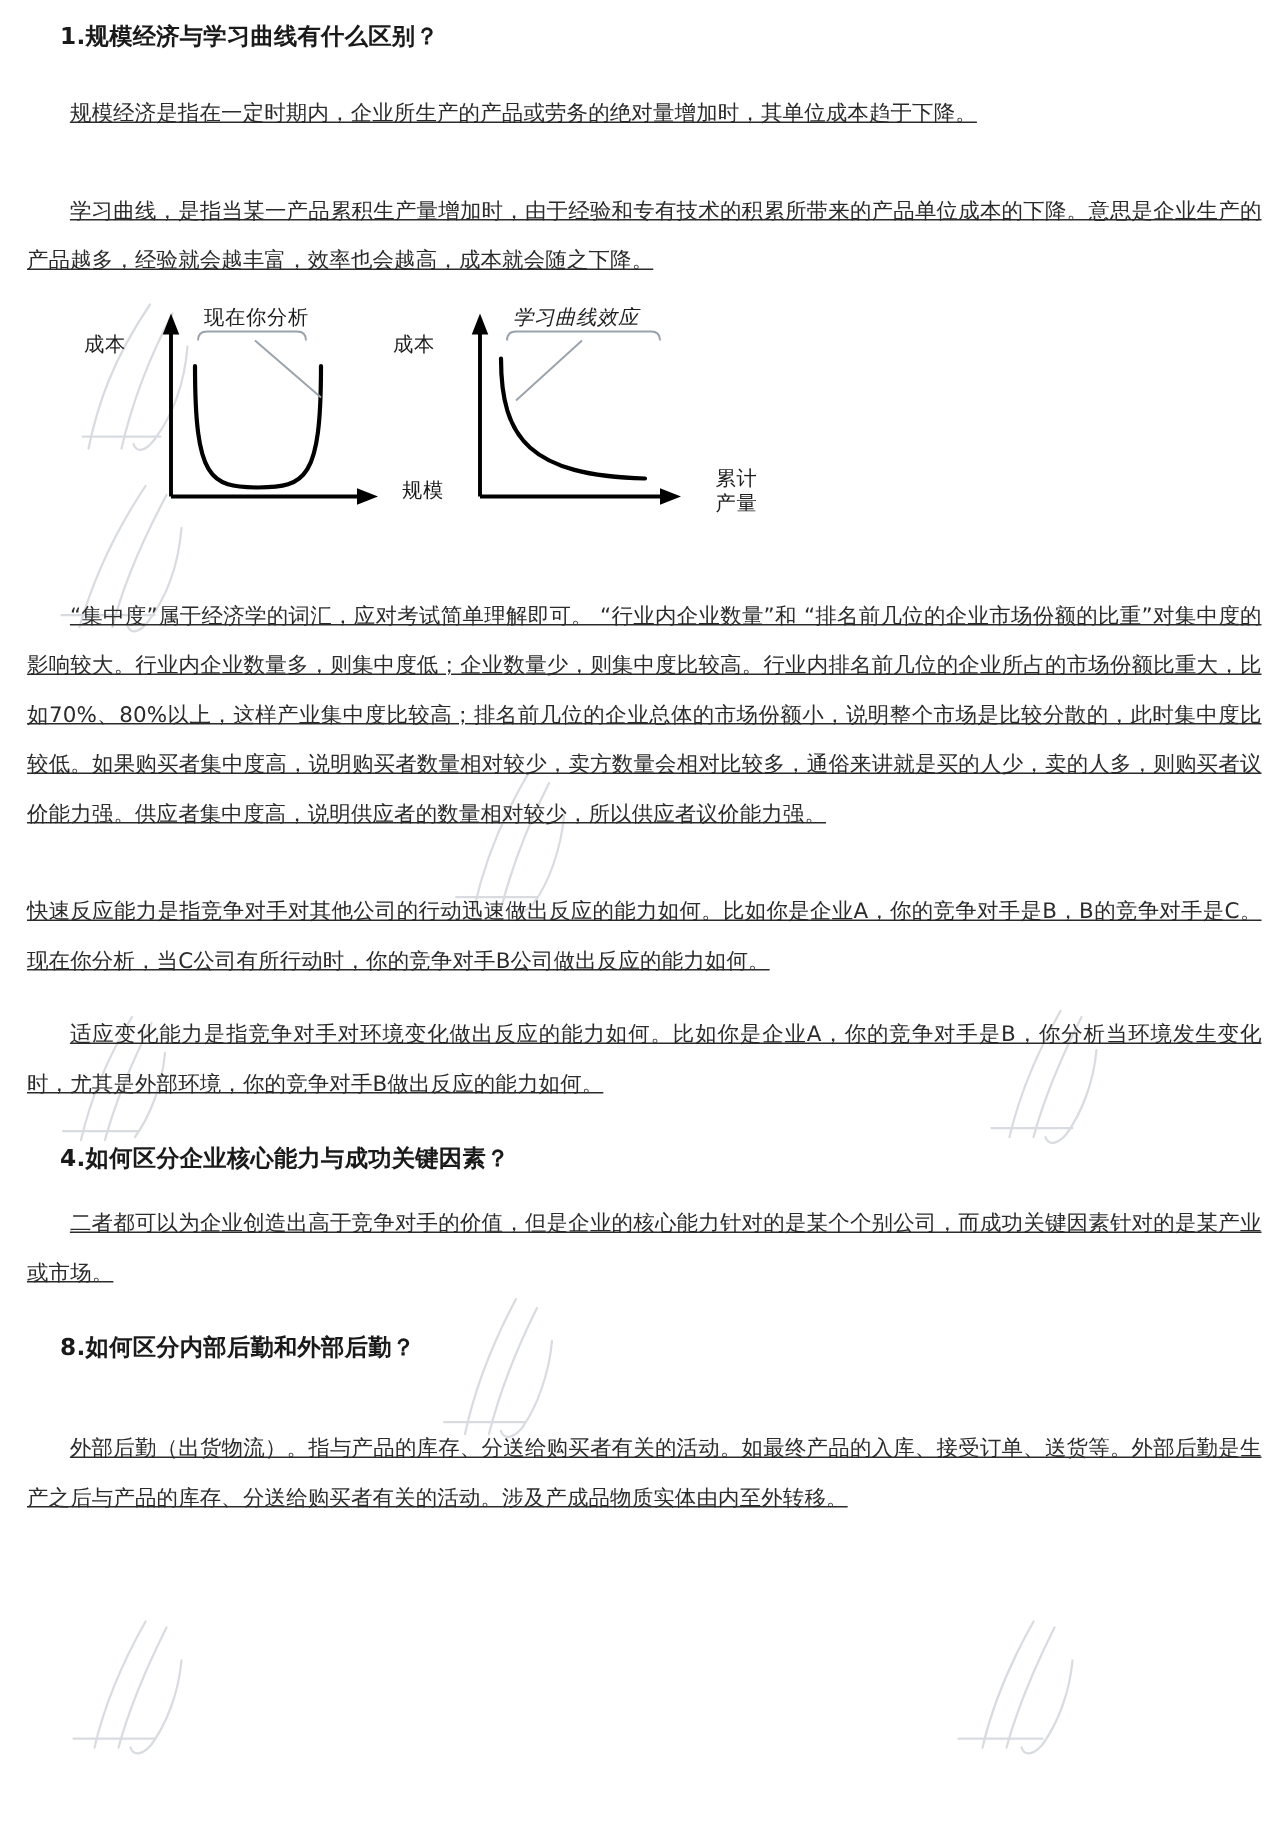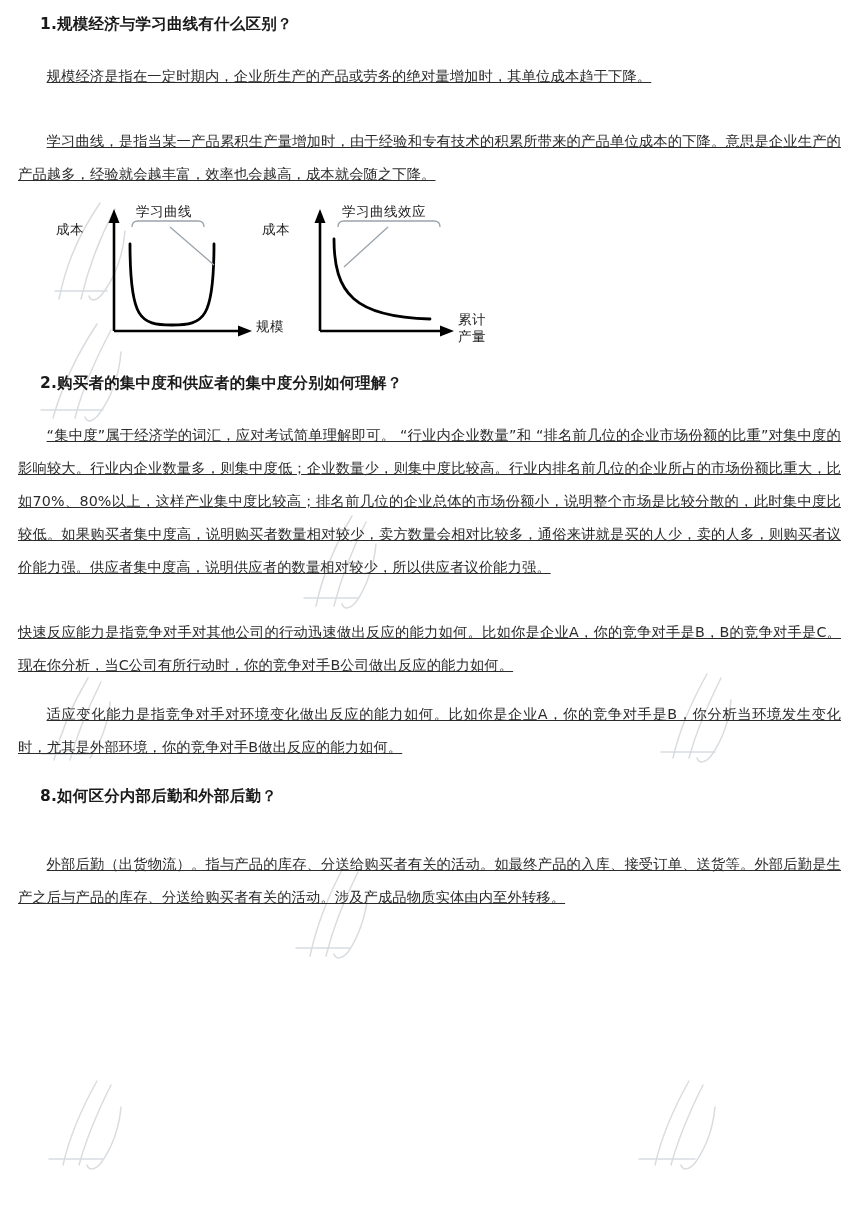--- a/index.html
+++ b/index.html
@@ -75,21 +75,21 @@
     z-index: 2;
   }
   .figure svg { display: block; }
   .fig-label {
     position: absolute;
     font-size: 13.5px;
     color: #1c1c1c;
     white-space: nowrap;
     letter-spacing: 0.5px;
   }
-  .fig-label.two-line { line-height: 17px; white-space: normal; width: 34px; }
+  .fig-label.two-line { line-height: 17px; white-space: normal; width: 34px; margin-left: 19px; }
 </style>
 </head>
 <body>
 
 <div id="page">
 
   <div class="wm" style="left:45px; top:195px;">
     <svg width="130" height="120" viewBox="0 0 130 120">
       <g fill="none" stroke="#b9c0c7" stroke-width="1.5" stroke-linecap="round">
         <path d="M55 8 C 30 45, 20 75, 14 104"></path>
@@ -215,43 +215,48 @@
 
         <path d="M292 38 C 292 92, 312 116, 388 118" fill="none" stroke="#000" stroke-width="2.8" stroke-linecap="round"></path>
 
         <path d="M296 26 q 0 -6 6 -6 L 392 20 q 6 0 6 6" fill="none" stroke="#9aa3ab" stroke-width="1.3"></path>
 
         <line x1="346" y1="26" x2="302" y2="66" stroke="#9aa3ab" stroke-width="1.3"></line>
       </g>
     </svg>
 
     <span class="fig-label" style="left:14px; top:20px;">成本</span>
-    <span class="fig-label" style="left:94px; top:2px;">学习曲线</span>
-    <span class="fig-label" style="left:214px; top:117px;">规模</span>
+    <span class="fig-label" style="left:94px; top:2px;">现在你分析</span>
+    <span class="fig-label" style="left:226px; top:117px;">规模</span>
 
     <span class="fig-label" style="left:220px; top:20px;">成本</span>
-    <span class="fig-label" style="left:300px; top:2px;">学习曲线效应</span>
+    <span class="fig-label" style="left:300px; top:2px;font-style:italic;">学习曲线效应</span>
     <span class="fig-label two-line" style="left:416px; top:110px;">累计产量</span>
   </div>
 
   <div class="section">
     <div class="sp-20"></div>
-    <h2 class="q">2.购买者的集中度和供应者的集中度分别如何理解？</h2>
     <div class="sp-24"></div>
     <p class="para indent">“集中度”属于经济学的词汇，应对考试简单理解即可。 “行业内企业数量”和 “排名前几位的企业市场份额的比重”对集中度的影响较大。行业内企业数量多，则集中度低；企业数量少，则集中度比较高。行业内排名前几位的企业所占的市场份额比重大，比如70%、80%以上，这样产业集中度比较高；排名前几位的企业总体的市场份额小，说明整个市场是比较分散的，此时集中度比较低。如果购买者集中度高，说明购买者数量相对较少，卖方数量会相对比较多，通俗来讲就是买的人少，卖的人多，则购买者议价能力强。供应者集中度高，说明供应者的数量相对较少，所以供应者议价能力强。</p>
   </div>
 
   <div class="section">
     <div class="sp-20"></div>
     <div class="sp-12"></div>
     <p class="para">快速反应能力是指竞争对手对其他公司的行动迅速做出反应的能力如何。比如你是企业A，你的竞争对手是B，B的竞争对手是C。现在你分析，当C公司有所行动时，你的竞争对手B公司做出反应的能力如何。</p>
     <div class="sp-16"></div>
     <p class="para indent">适应变化能力是指竞争对手对环境变化做出反应的能力如何。比如你是企业A，你的竞争对手是B，你分析当环境发生变化时，尤其是外部环境，你的竞争对手B做出反应的能力如何。</p>
   </div>
 
+  <div class="section">
+    <div class="sp-20"></div>
+    <h2 class="q">4.如何区分企业核心能力与成功关键因素？</h2>
+    <div class="sp-16"></div>
+    <p class="para indent">二者都可以为企业创造出高于竞争对手的价值，但是企业的核心能力针对的是某个个别公司，而成功关键因素针对的是某产业或市场。</p>
+  </div>
 
   <div class="section">
     <div class="sp-20"></div>
     <h2 class="q">8.如何区分内部后勤和外部后勤？</h2>
     <div class="sp-24"></div>
     <div class="sp-16"></div>
     <p class="para indent">外部后勤（出货物流）。指与产品的库存、分送给购买者有关的活动。如最终产品的入库、接受订单、送货等。外部后勤是生产之后与产品的库存、分送给购买者有关的活动。涉及产成品物质实体由内至外转移。</p>
   </div>
 
 </div>

